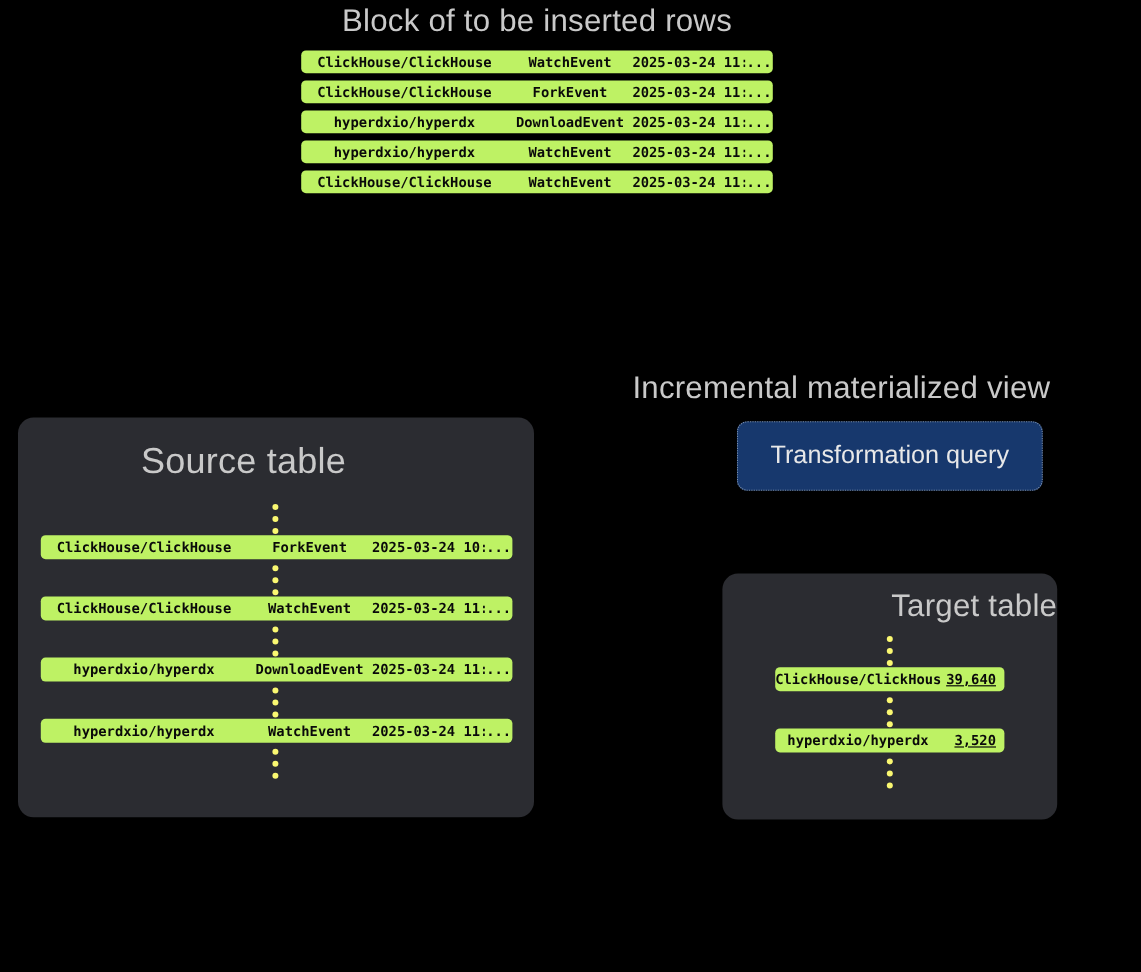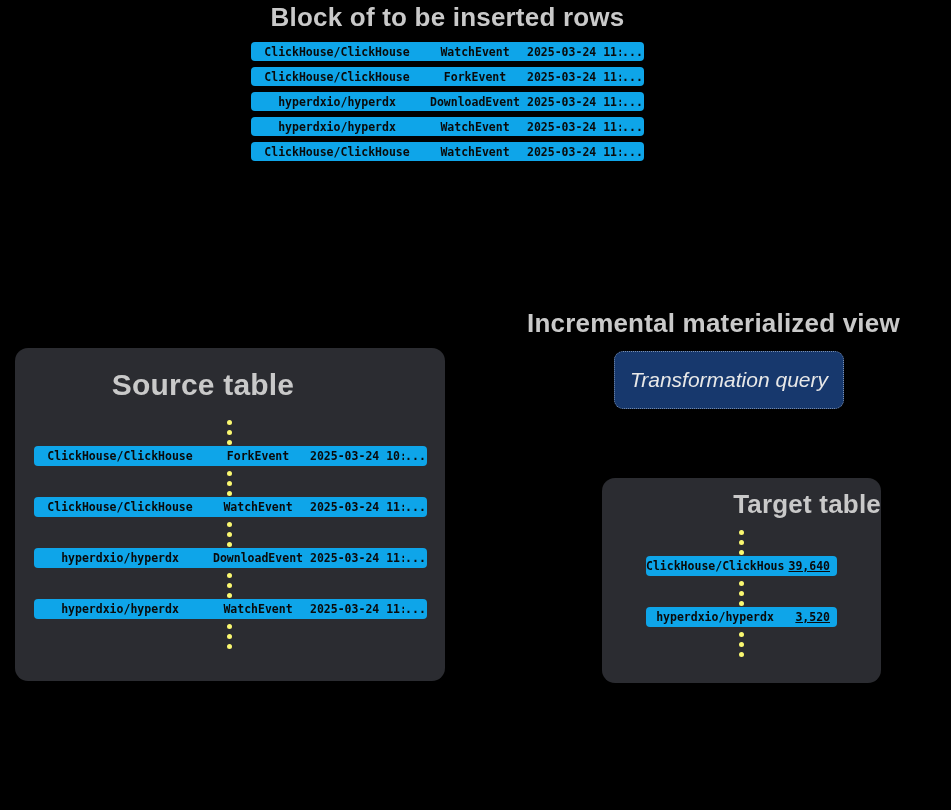--- a/index.html
+++ b/index.html
@@ -14,36 +14,36 @@
     overflow: hidden;
     font-family: "Liberation Sans", sans-serif;
     -webkit-font-smoothing: antialiased;
   }
 
   
   .heading {
     position: absolute;
     color: #c9c9c9;
     font-family: "Liberation Sans", sans-serif;
-    font-weight: 700;
+    font-weight: 400;
     letter-spacing: 0.2px;
     white-space: nowrap;
   }
 
   
   .card {
     position: absolute;
     background: #2b2c31;
     border-radius: 13px;
   }
 
   
   .row {
     position: absolute;
-    background: #0ea5e9;
+    background: #bef264;
     border-radius: 4px;
     color: #0a0a0a;
     font-family: "DejaVu Sans Mono", monospace;
     font-weight: 700;
     display: flex;
     align-items: center;
     box-sizing: border-box;
     overflow: hidden;
   }
   .row .cell {
@@ -195,21 +195,21 @@
 </div>
 
 <div class="vdots" style="left:227px; top:624px; width:5px; height:25px;">
     <i></i>
     <i></i>
     <i></i>
   </div>
 
 <div class="heading" style="left:527px; top:308px; font-size:26px;">Incremental materialized view</div>
 
-<div class="query-box" style="left:614px; top:351px; width:230px; height:58px;font-style:italic;">Transformation query</div>
+<div class="query-box" style="left:614px; top:351px; width:255px; height:58px;">Transformation query</div>
 
 <div class="card" style="left:602px; top:478px; width:279px; height:205px;"></div>
 
 <div class="heading" style="left:602px; top:489px; width:279px; text-align:right; font-size:26px;">Target table</div>
 
 <div class="vdots" style="left:739px; top:530px; width:5px; height:25px;">
     <i></i>
     <i></i>
     <i></i>
   </div>

